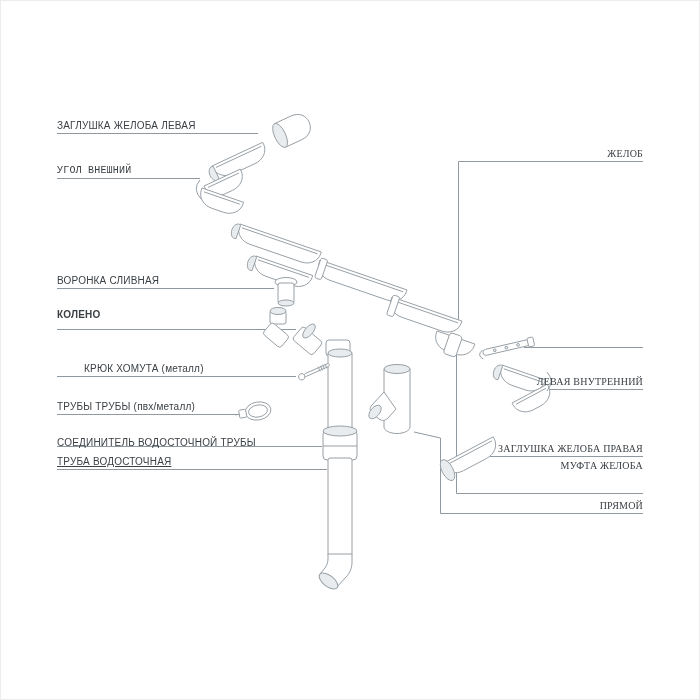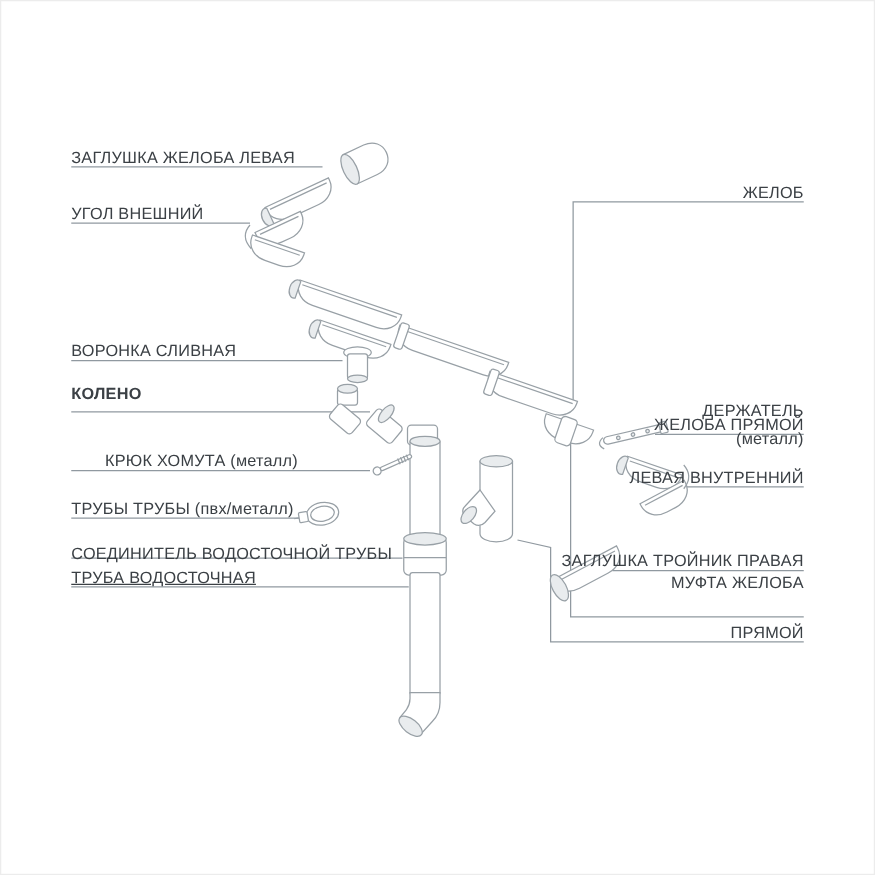--- a/index.html
+++ b/index.html
@@ -3,25 +3,25 @@
 <meta charset="utf-8">
 <style>
   html,body{margin:0;padding:0;background:#fff;}
   #canvas{
     position:relative;width:700px;height:700px;background:#fff;
     outline:1px solid #ececec;outline-offset:-1px;overflow:hidden;
     font-family:"Liberation Sans",sans-serif;
   }
   #art{position:absolute;left:0;top:0;}
   .lbl{
-    position:absolute;font-size:13px;line-height:11px;color:#3b4045;
+    position:absolute;font-size:10px;line-height:11px;color:#3b4045;
     letter-spacing:.2px;white-space:nowrap;
   }
   .lbl.left{left:57px;}
-  .lbl.right{right:57px;text-align:right;}
+  .lbl.right{right:57px;text-align:right;font-family:Liberation Serif, serif;}
   .lbl.wrap{white-space:normal;width:130px;}
   svg path,svg rect,svg ellipse,svg circle{vector-effect:non-scaling-stroke;}
 </style>
 </head>
 <body>
 
 <div id="canvas">
 
   <svg id="art" width="700" height="700" viewBox="0 0 700 700">
 
@@ -183,28 +183,27 @@
         <ellipse rx="13" ry="9" fill="none"></ellipse>
         <ellipse rx="9.5" ry="6" fill="none"></ellipse>
         <rect x="-19" y="-4" width="7" height="8" rx="1"></rect>
         <path d="M-23,0 h4" fill="none"></path>
       </g>
 
     </g>
   </svg>
 
   <div class="lbl left" style="top:120px;">ЗАГЛУШКА ЖЕЛОБА ЛЕВАЯ</div>
-  <div class="lbl left" style="top:165px;">УГОЛ ВНЕШНИЙ</div>
+  <div class="lbl left" style="top:165px;font-family:Liberation Mono, monospace;">УГОЛ ВНЕШНИЙ</div>
   <div class="lbl left" style="top:275px;">ВОРОНКА СЛИВНАЯ</div>
   <div class="lbl left" style="top:309px;font-weight:bold;">КОЛЕНО</div>
   <div class="lbl left" style="top:363px;margin-left:27px;">КРЮК ХОМУТА (металл)</div>
   <div class="lbl left" style="top:401px;">ТРУБЫ ТРУБЫ (пвх/металл)</div>
   <div class="lbl left" style="top:437px;">СОЕДИНИТЕЛЬ ВОДОСТОЧНОЙ ТРУБЫ</div>
   <div class="lbl left" style="top:456px;text-decoration:underline;">ТРУБА ВОДОСТОЧНАЯ</div>
 
   <div class="lbl right" style="top:148px;">ЖЕЛОБ</div>
-  <div class="lbl right wrap" style="top:323px;">ДЕРЖАТЕЛЬ ЖЕЛОБА ПРЯМОЙ (металл)</div>
   <div class="lbl right" style="top:376px;">ЛЕВАЯ ВНУТРЕННИЙ</div>
-  <div class="lbl right" style="top:443px;">ЗАГЛУШКА ТРОЙНИК ПРАВАЯ</div>
+  <div class="lbl right" style="top:443px;">ЗАГЛУШКА ЖЕЛОБА ПРАВАЯ</div>
   <div class="lbl right" style="top:460px;">МУФТА ЖЕЛОБА</div>
   <div class="lbl right" style="top:500px;">ПРЯМОЙ</div>
 
 </div>
 
 </body></html>

